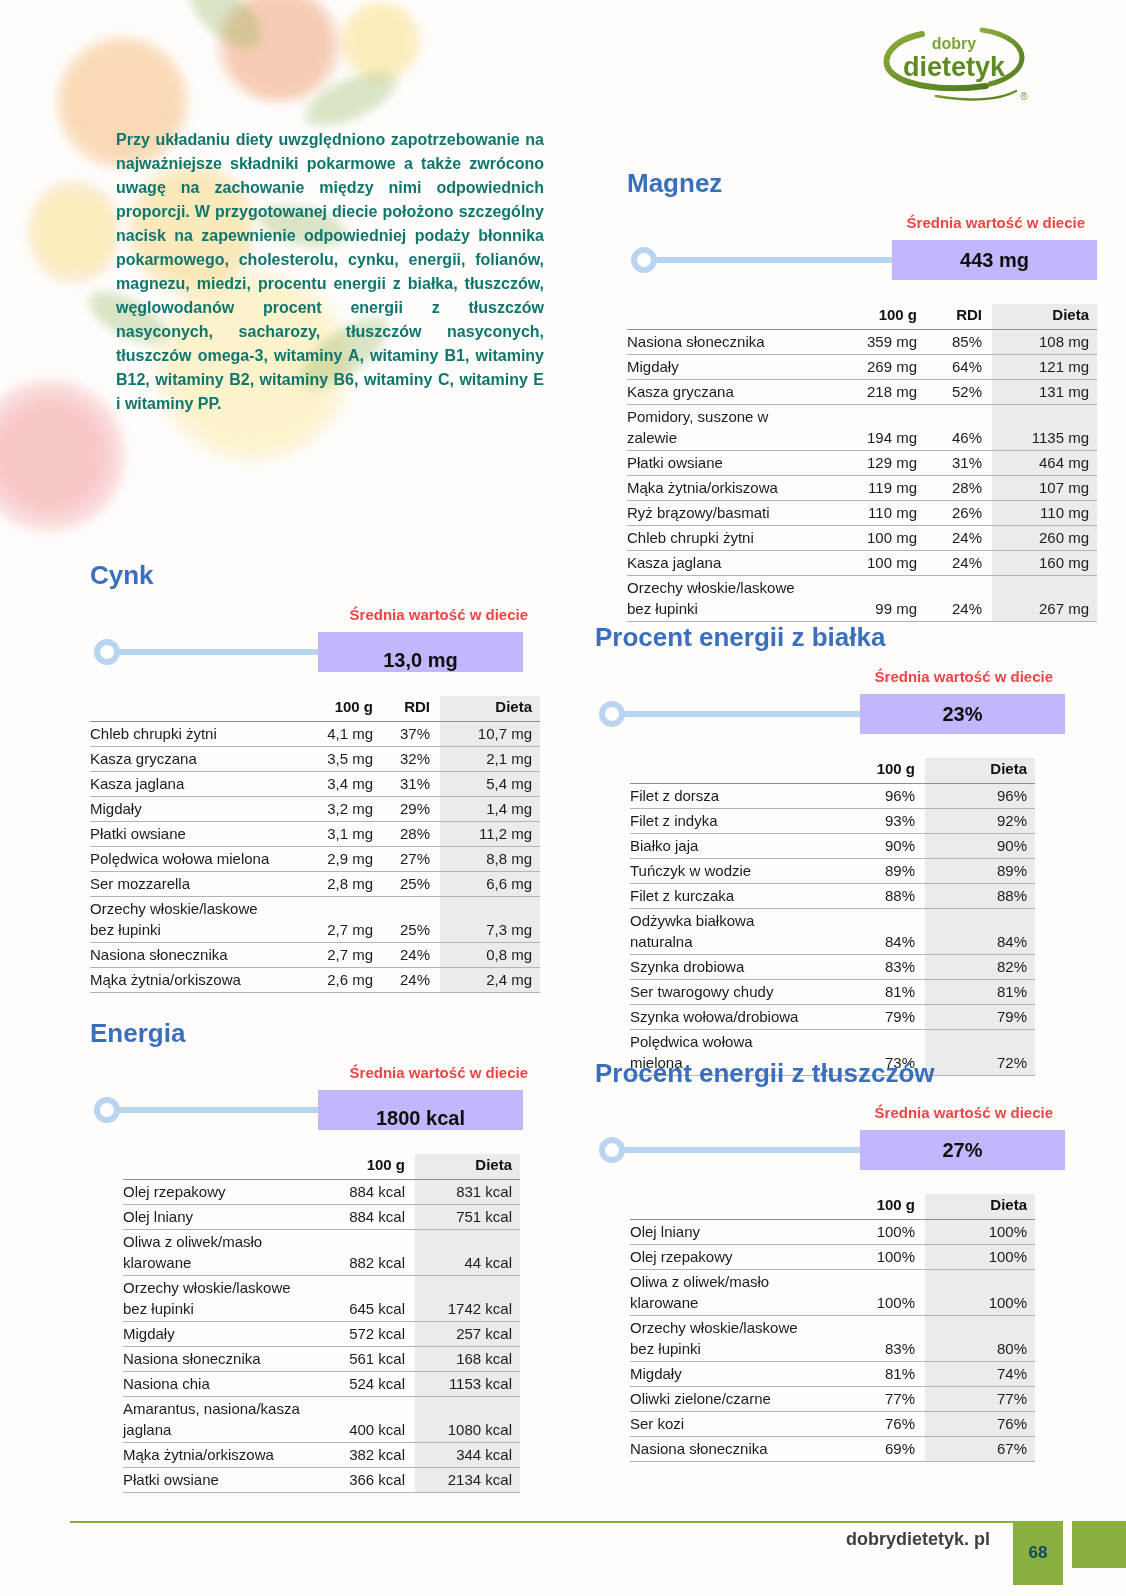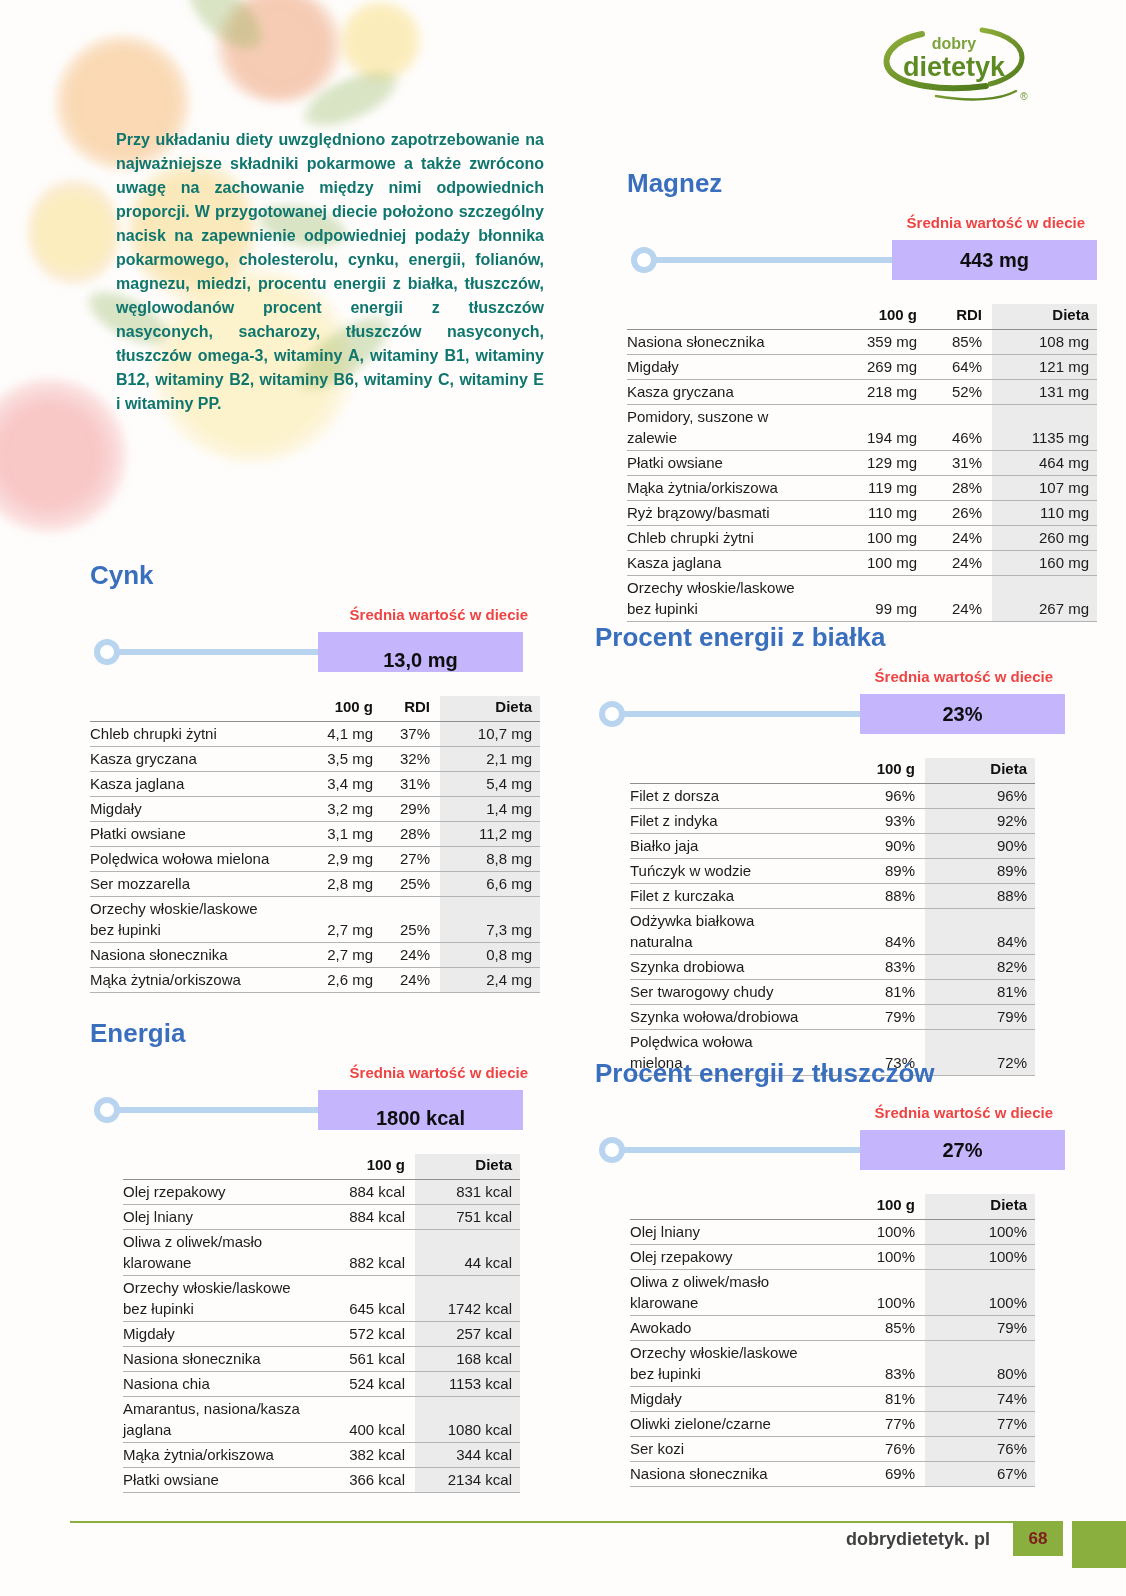--- a/index.html
+++ b/index.html
@@ -96,23 +96,23 @@
   
   .logo{left:878px;top:22px;width:155px;height:88px;}
 
   
   .footer-line{left:70px;top:1521px;width:943px;height:2px;background:#8aaf3e;}
   .footer-site{
     right:136px;top:1529px;
     font-size:18px;font-weight:700;color:#3f3f3f;
   }
   .footer-page{
-    left:1013px;top:1521px;width:50px;height:35px;background:#8aaf3e;
+    left:1013px;top:1521px;width:50px;height:64px;background:#8aaf3e;
     display:flex;align-items:center;justify-content:center;
-    color:#7f1d1d;font-size:17px;font-weight:700;
+    color:#0c4a6e;font-size:17px;font-weight:700;
   }
   .footer-endcap{left:1072px;top:1521px;width:54px;height:47px;background:#8aaf3e;}
 </style>
 </head>
 <body>
 
 <div class="page">
 
   <div class="bg">
     <div class="blob b-orange1"></div>
@@ -517,25 +517,20 @@
             <td class="lbl">Olej rzepakowy</td>
             <td class="num">100%</td>
             <td class="num shade">100%</td>
           </tr>
           <tr>
             <td class="lbl">Oliwa z oliwek/masło klarowane</td>
             <td class="num">100%</td>
             <td class="num shade">100%</td>
           </tr>
           <tr>
-            <td class="lbl">Awokado</td>
-            <td class="num">85%</td>
-            <td class="num shade">79%</td>
-          </tr>
-          <tr>
             <td class="lbl">Orzechy włoskie/laskowe bez łupinki</td>
             <td class="num">83%</td>
             <td class="num shade">80%</td>
           </tr>
           <tr>
             <td class="lbl">Migdały</td>
             <td class="num">81%</td>
             <td class="num shade">74%</td>
           </tr>
           <tr>

